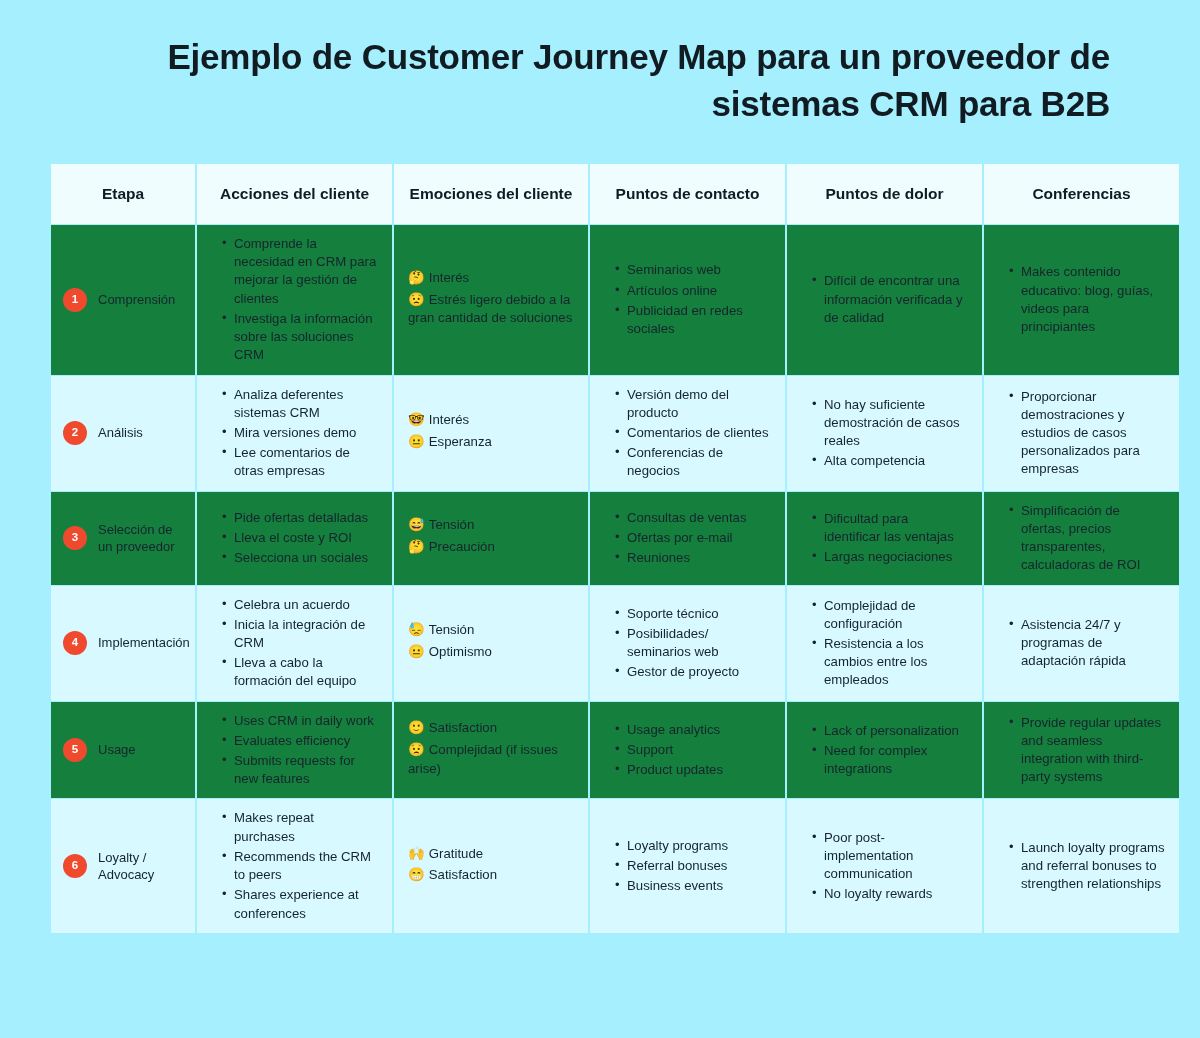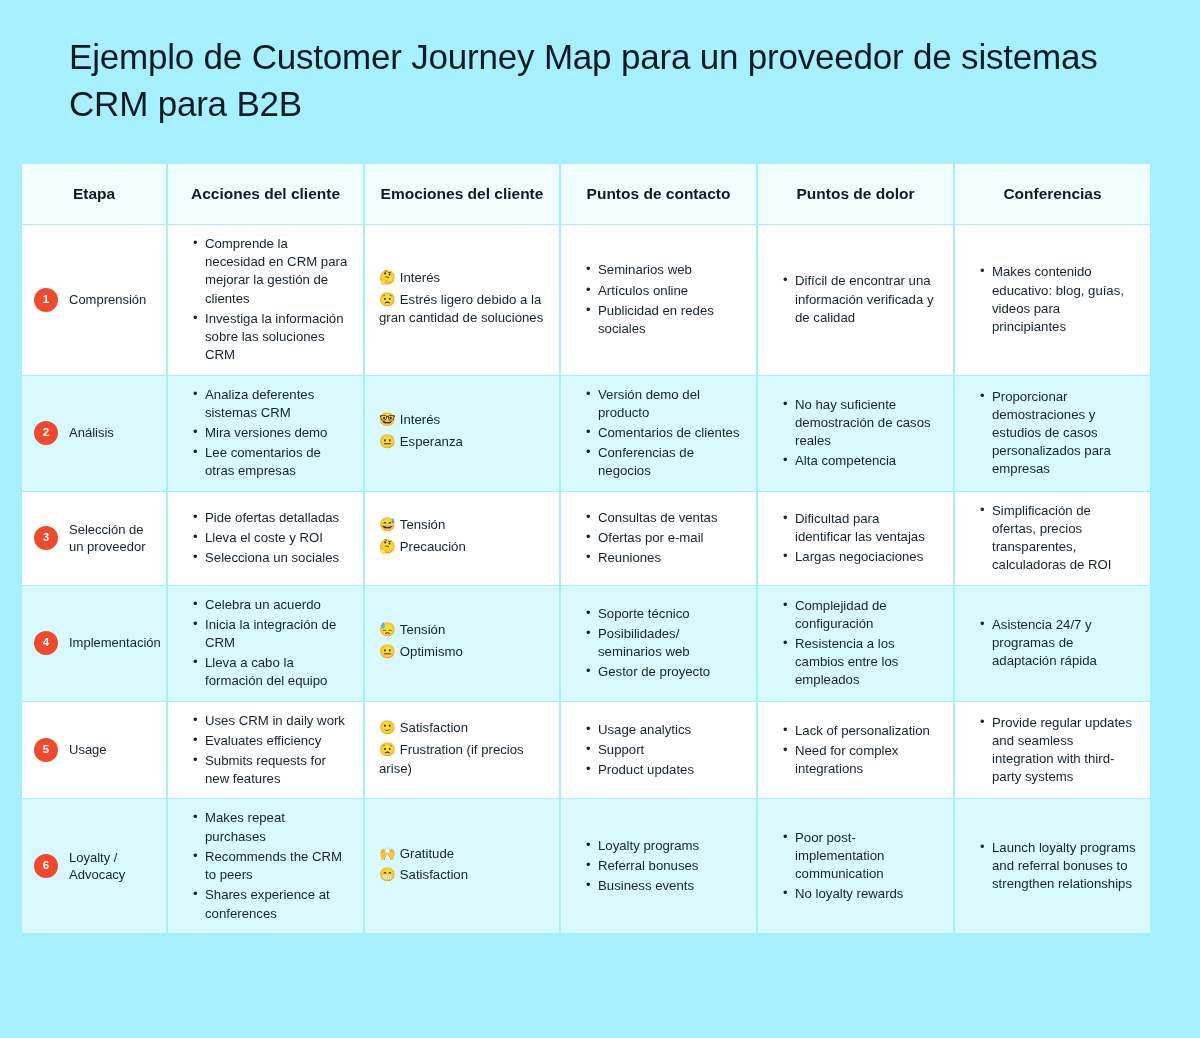--- a/index.html
+++ b/index.html
@@ -19,31 +19,31 @@
     width: 1200px;
     height: 1038px;
     box-sizing: border-box;
     padding: 0;
     position: relative;
   }
 
   .title {
     margin: 0;
     padding: 34px 90px 0 69px;
-    text-align: left;
+    text-align: right;
     font-size: 35px;
     line-height: 1.33;
-    font-weight: normal;
+    font-weight: bold;
     letter-spacing: -0.2px;
     color: #101b22;
   }
 
   .cjm-table {
     position: absolute;
-    left: 20px;
+    left: 49px;
     top: 163px;
     width: 1130px;
     border-collapse: collapse;
     table-layout: fixed;
   }
 
   .cjm-table col.c-stage   { width: 146px; }
   .cjm-table col.c-actions { width: 197px; }
   .cjm-table col.c-emotion { width: 196px; }
   .cjm-table col.c-touch   { width: 197px; }
@@ -68,21 +68,21 @@
     border-left: 2px solid #a6efff;
     border-right: 2px solid #a6efff;
     border-top: 1px solid #a6efff;
     border-bottom: 1px solid #a6efff;
     vertical-align: middle;
     padding: 10px 14px;
     font-size: 13.2px;
     line-height: 1.38;
   }
 
-  tr.band-a td { background: #ffffff; margin-left: 8px; }
+  tr.band-a td { background: #15803d; margin-left: 8px; }
   tr.band-b td { background: #d7f9ff; }
 
   td.stage-cell {
     padding-left: 12px;
     padding-right: 6px;
   }
   .stage-inner {
     display: flex;
     align-items: center;
     gap: 11px;
@@ -332,21 +332,21 @@
           <td>
             <ul class="cell-list">
               <li>Uses CRM in daily work</li>
               <li>Evaluates efficiency</li>
               <li>Submits requests for new features</li>
             </ul>
           </td>
           <td>
             <ul class="emotion-list">
               <li><span class="emo-icon">🙂</span><span>Satisfaction</span></li>
-              <li><span class="emo-icon">😟</span><span>Frustration (if precios arise)</span></li>
+              <li><span class="emo-icon">😟</span><span>Complejidad (if issues arise)</span></li>
             </ul>
           </td>
           <td>
             <ul class="cell-list">
               <li>Usage analytics</li>
               <li>Support</li>
               <li>Product updates</li>
             </ul>
           </td>
           <td>

